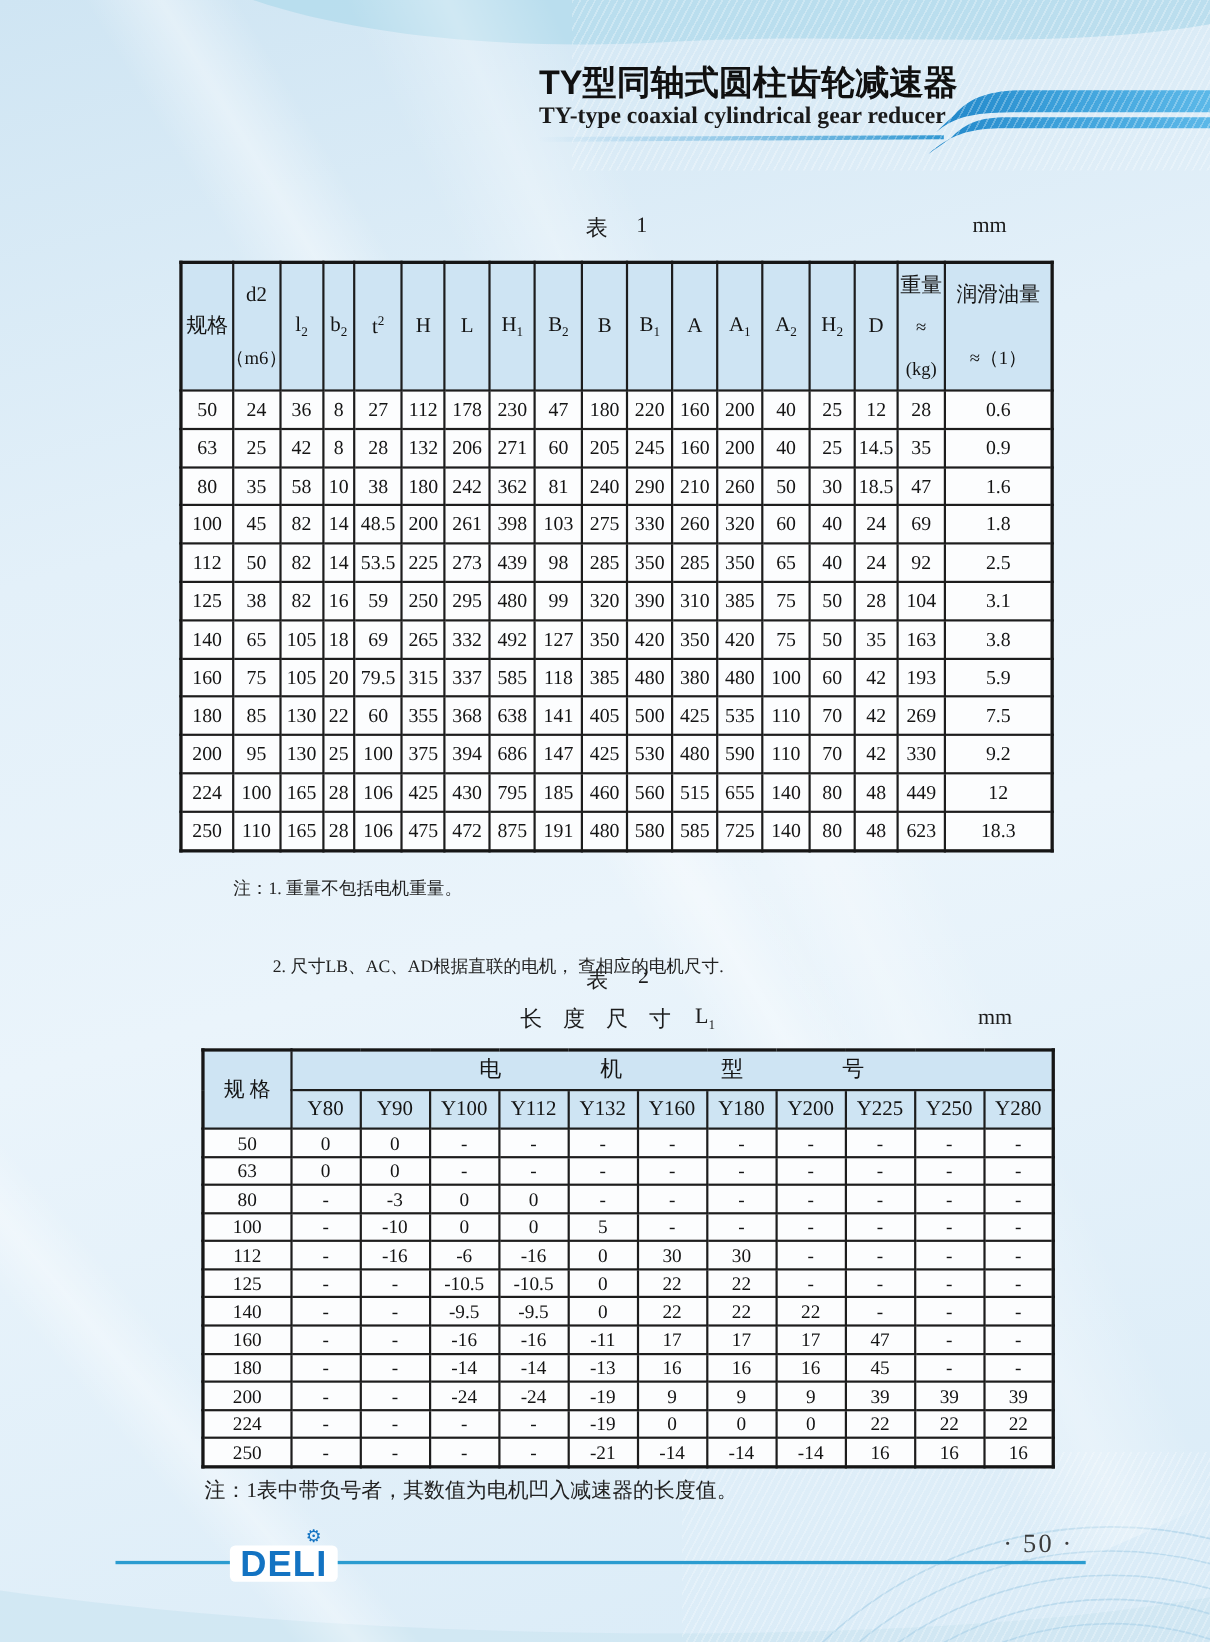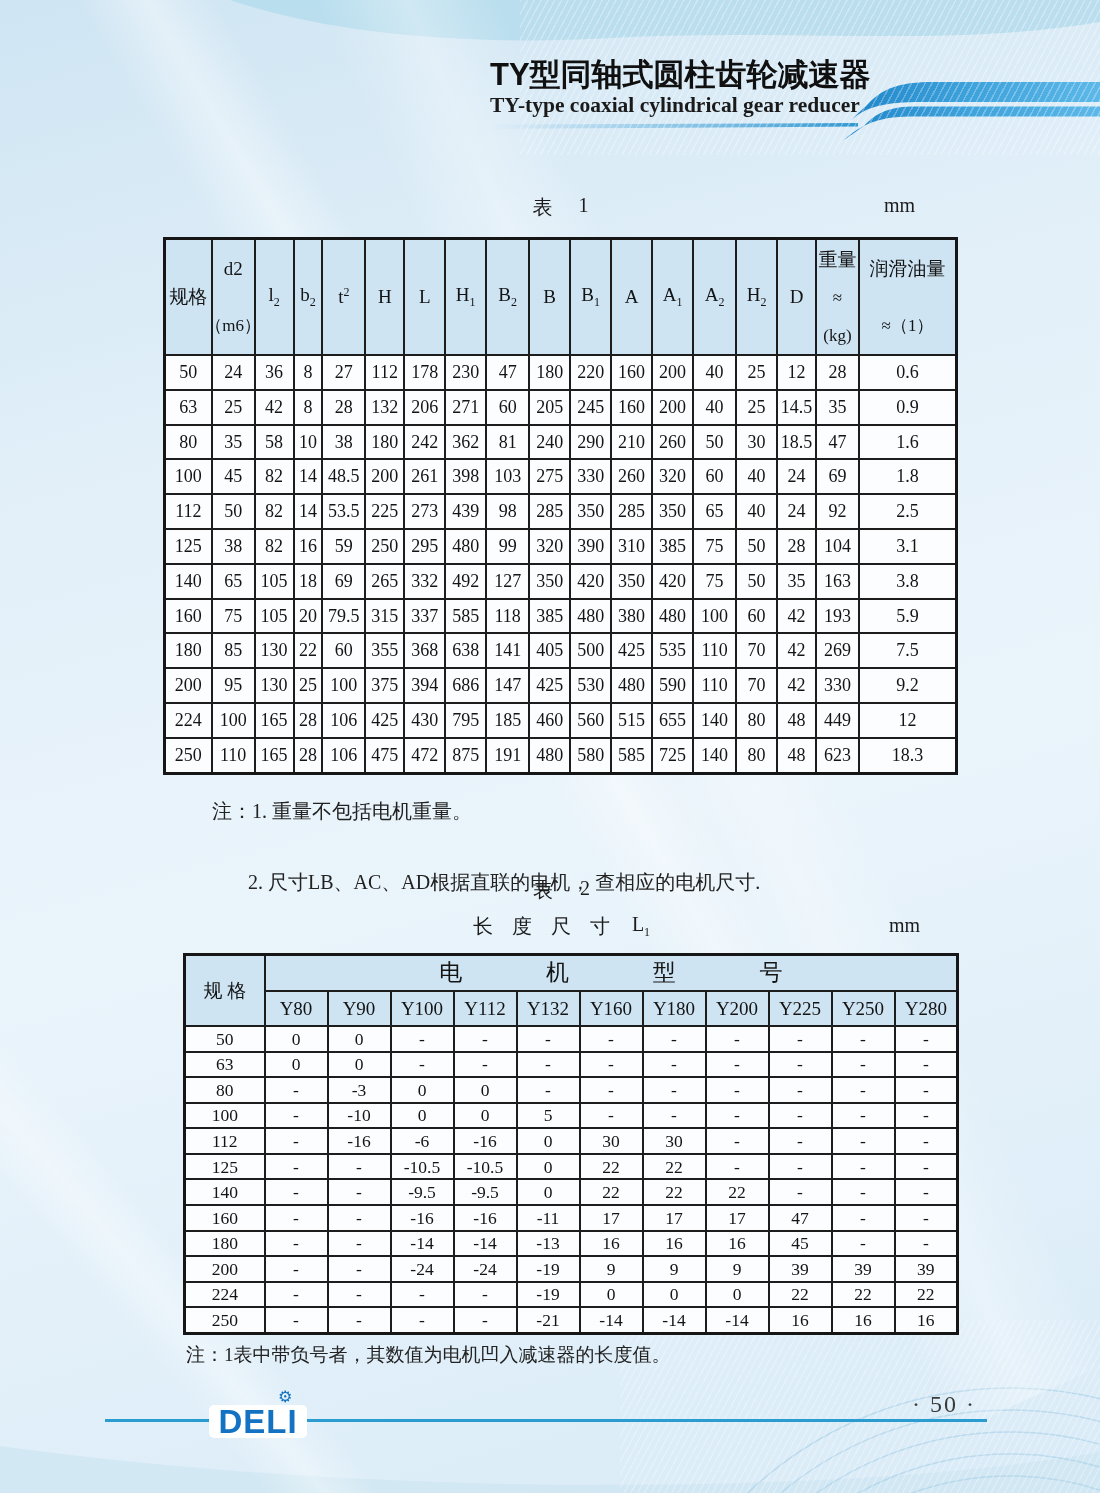--- a/index.html
+++ b/index.html
@@ -37,25 +37,25 @@
   #table1{left:163px;top:237px;width:795px;height:538px;}
   #table2{left:183px;top:953px;width:773px;height:382px;}
   th,td{border:2px solid #1d1d1d;text-align:center;vertical-align:middle;padding:0;line-height:1.15;}
   th{background:#cee4f3;font-weight:normal;font-size:19px;}
   td{background:#fcfdfe;font-size:18px;}
   #table1 thead th{height:114px;}
   #table1 td{font-size:18px;}
   .vwrap{height:100%;display:flex;flex-direction:column;justify-content:space-around;align-items:center;}
   .vwrap div{white-space:nowrap;}
   .fs-small{font-size:17px;}
-  #table2 .grp{font-size:23px;word-spacing:78px;height:34px;}
+  #table2 .grp{font-size:20px;word-spacing:78px;height:34px;font-family:Liberation Mono, monospace;}
   #table2 .motor{height:33px;font-size:19px;}
   #table2 td{font-size:17.5px;}
 
-  .note{position:absolute;font-size:20px;color:#222;white-space:nowrap;}
+  .note{position:absolute;font-size:16px;color:#222;white-space:nowrap;}
   .note1a{left:212px;top:798px;}
   .note1b{left:248px;top:837px;margin-top:32px;}
   .note2{left:186px;top:1342px;font-size:19px;}
 
   .footer-line{position:absolute;left:105px;top:1419px;width:882px;height:3px;background:#2b9cd0;z-index:1;}
   .logo-box{position:absolute;left:209px;top:1405px;width:98px;height:33px;background:#fff;border-radius:5px;z-index:2;
     display:flex;align-items:center;justify-content:center;}
   .logo-text{font-family:"Liberation Sans","DejaVu Sans",sans-serif;font-weight:700;font-size:33px;color:#1373c2;letter-spacing:1px;line-height:1;}
   .gear{position:absolute;left:69px;top:-16px;font-size:16px;line-height:1;color:#1373c2;font-family:"DejaVu Sans",sans-serif;}
   .pagenum{position:absolute;left:912px;top:1391px;font-size:24px;color:#3a3a3a;letter-spacing:2px;white-space:nowrap;}

